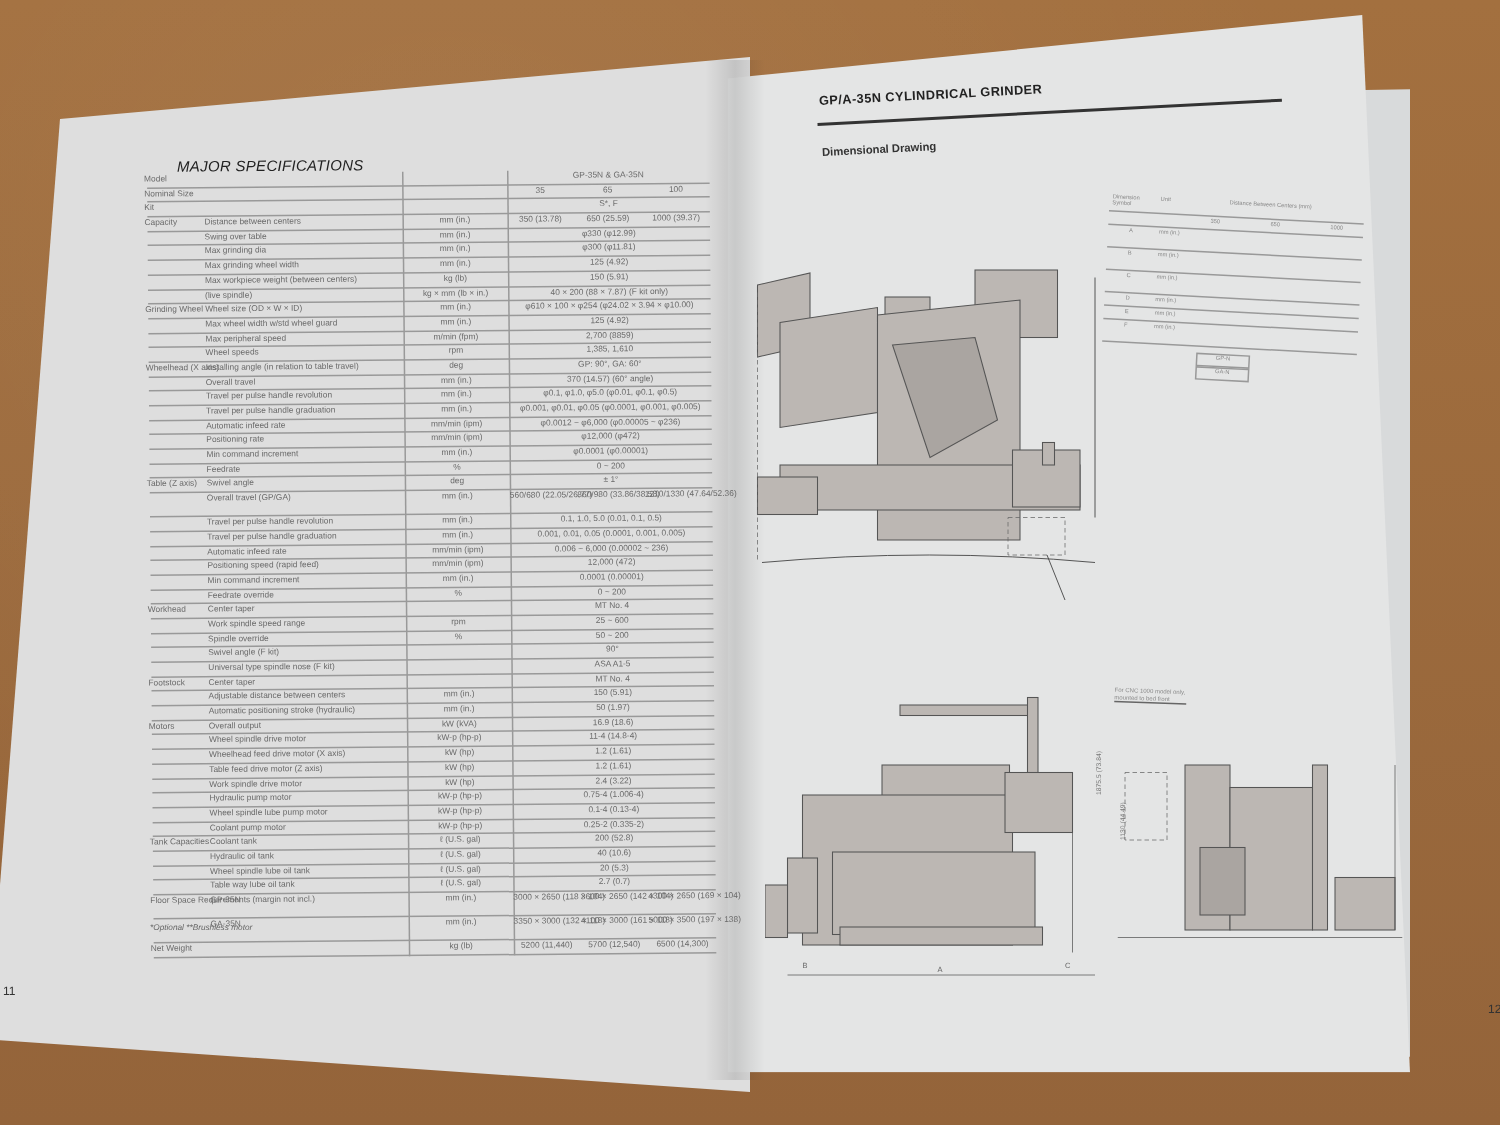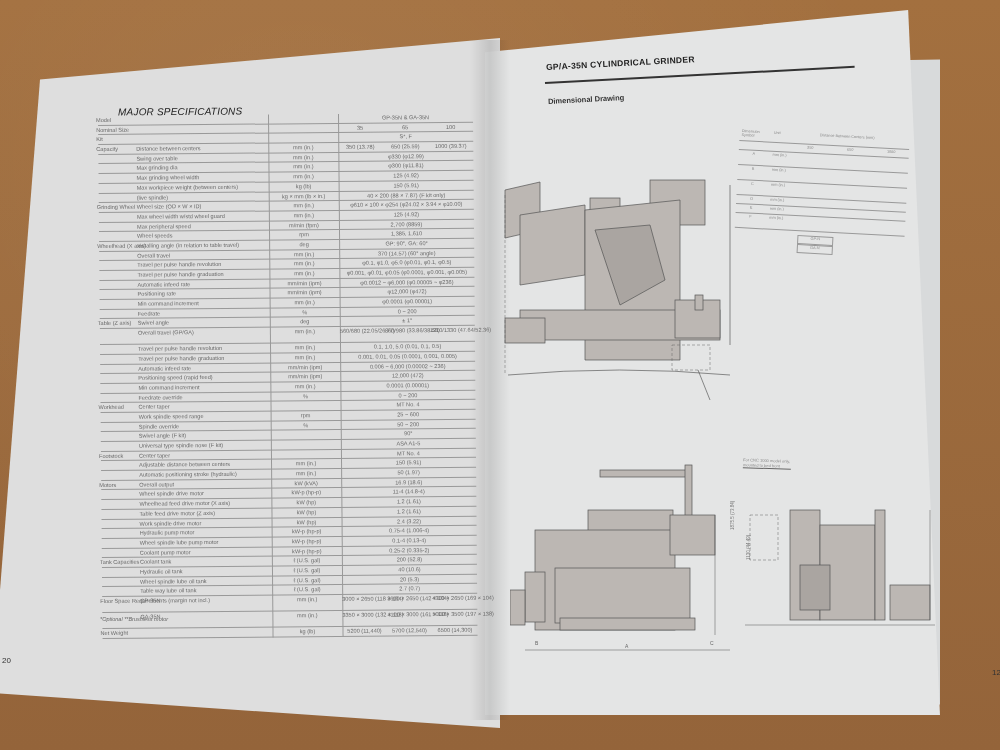--- a/index.html
+++ b/index.html
@@ -397,21 +397,21 @@
         <span class="c-item"></span>
         <span class="c-unit">kg (lb)</span>
         <span class="c-v1">5200 (11,440)</span>
         <span class="c-v2">5700 (12,540)</span>
         <span class="c-v3">6500 (14,300)</span>
       </div>
     </div>
 </div>
 
 <div class="footnote">*Optional   **Brushless motor</div>
-<div class="page-num-left">20</div>
+<div class="page-num-left">11</div>
 
 <div class="rp-title">GP/A-35N CYLINDRICAL GRINDER</div>
 <div class="rp-rule"></div>
 <div class="rp-sub">Dimensional Drawing</div>
 
 <div class="dim-table">
   <div class="drow" style="height:12px">
     <span style="left:2px;width:26px">Dimension Symbol</span>
     <span style="left:34px">Unit</span>
     <span style="left:80px">Distance Between Centers (mm)</span>

